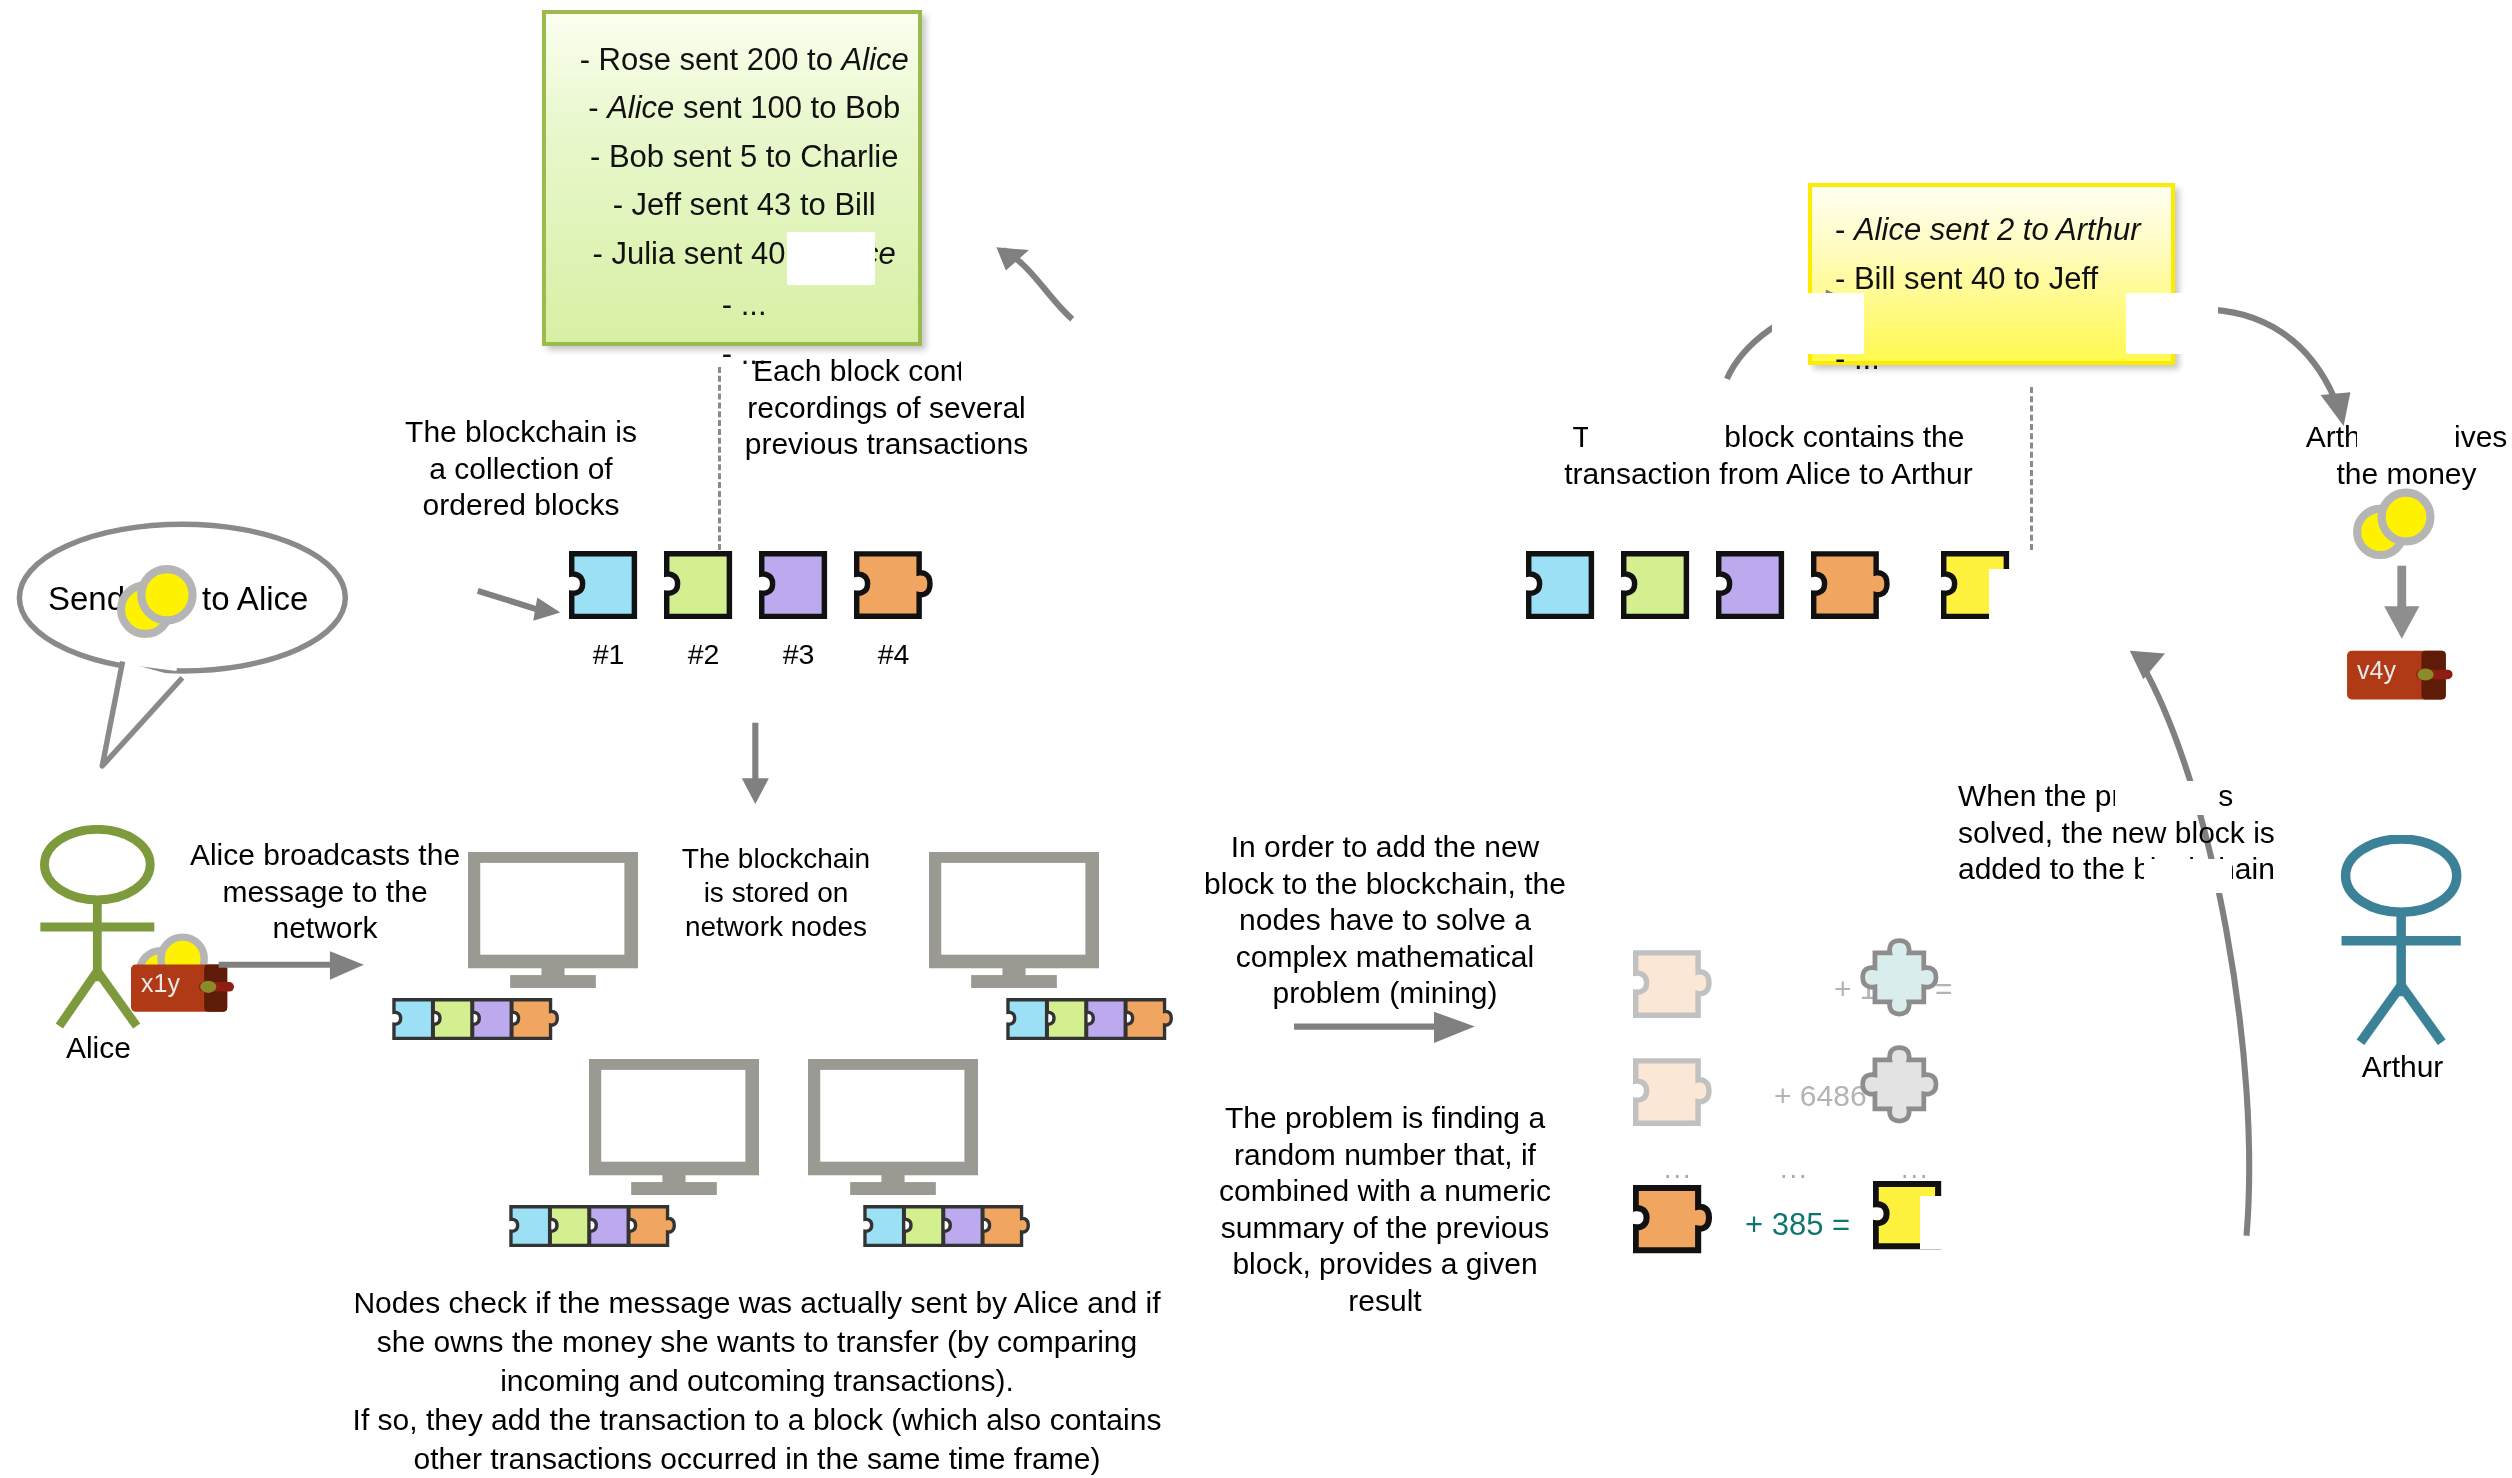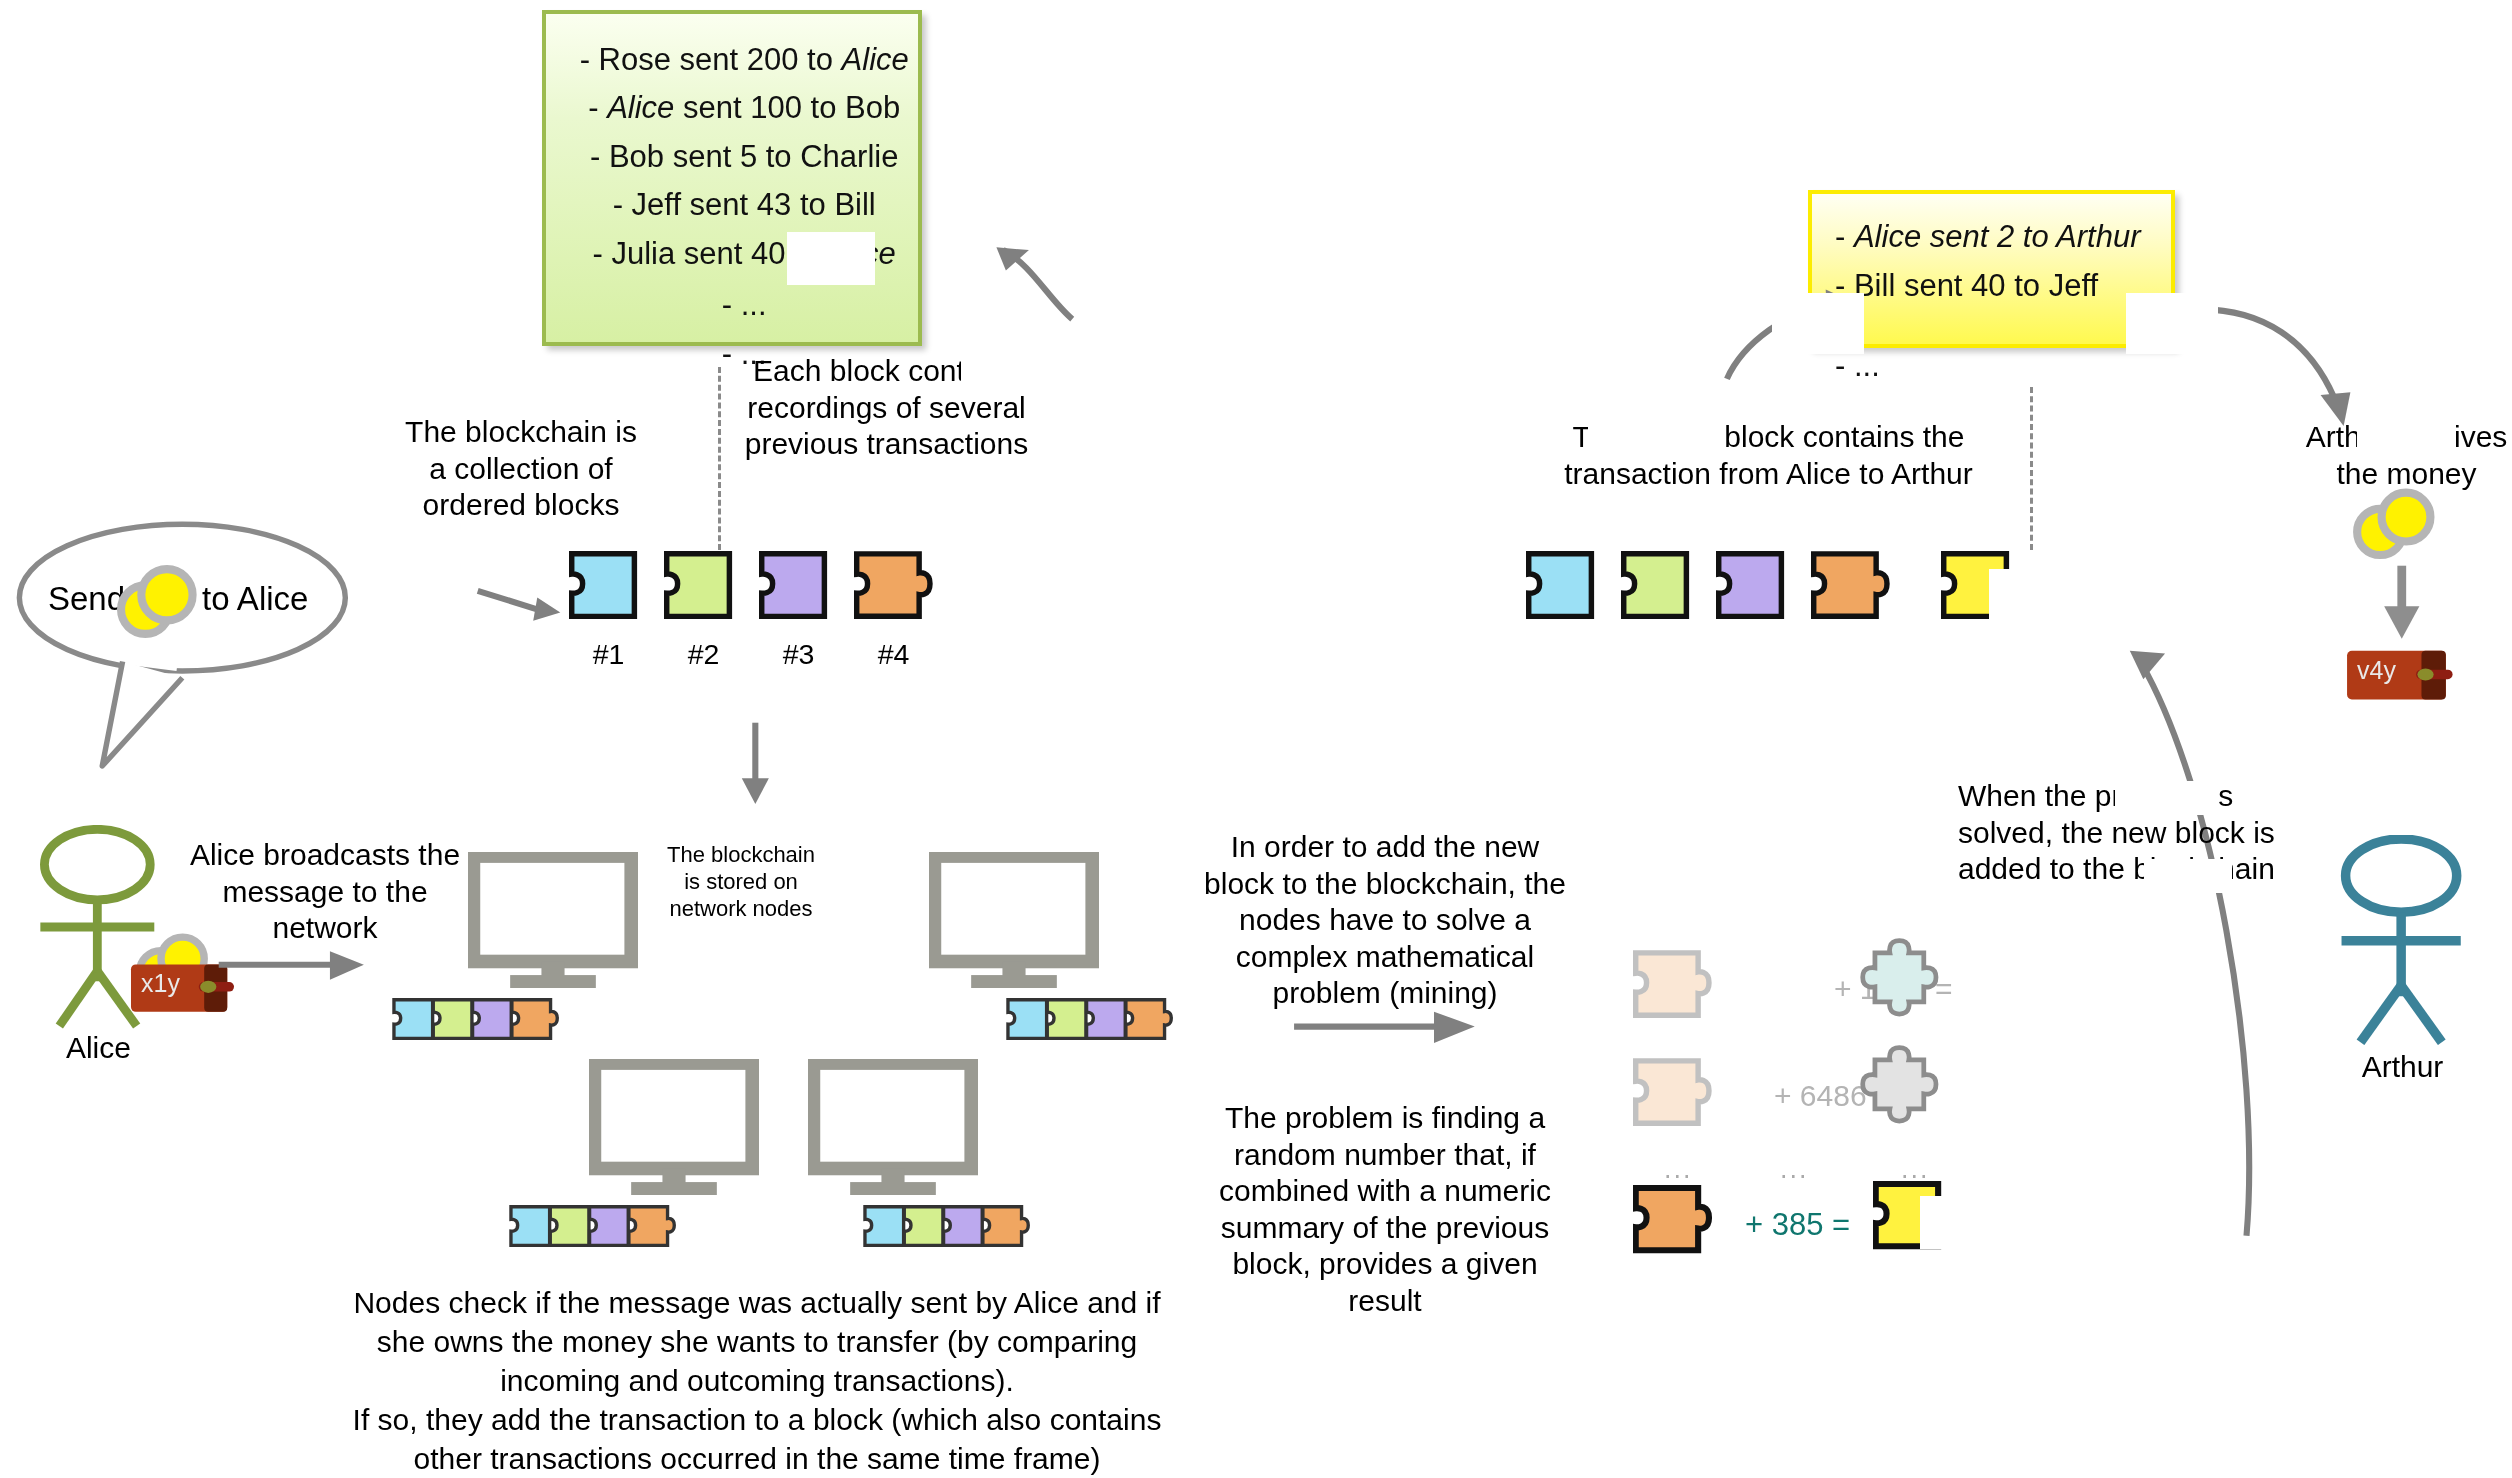--- a/index.html
+++ b/index.html
@@ -242,21 +242,21 @@
       </g>
     <g transform="translate(116,6) scale(0.62)">
         <use href="#pzFlat" fill="#BCA9EE" stroke="#333" stroke-width="8"></use>
       </g>
     <g transform="translate(174,6) scale(0.62)">
         <use href="#pzTab" fill="#F0A661" stroke="#333" stroke-width="8"></use>
       </g>
   </svg>
 </div>
 
-<div class="txt abs" style="left:629px;top:842px;width:224px;font-size:22px;">The blockchain
+<div class="txt abs" style="left:664px;top:842px;width:224px;font-size:28px;">The blockchain
 is stored on
 network nodes</div>
 
 <div class="txt abs" style="left:299px;top:1283px;width:916px;font-size:30px;line-height:1.3;">Nodes check if the message was actually sent by Alice and if
 she owns the money she wants to transfer (by comparing
 incoming and outcoming transactions).
 If so, they add the transaction to a block (which also contains
 other transactions occurred in the same time frame)</div>
 
 <div class="txt abs" style="left:1195px;top:829px;width:380px;font-size:30px;">In order to add the new
@@ -313,21 +313,21 @@
       <use href="#pzFlat" fill="#FFF23F" stroke="#111" stroke-width="9"></use>
     </svg>
 </div>
 <div class="occ" style="left:1920px;top:1196px;width:50px;height:53px;"></div>
 
 <svg class="abs" style="left:2009px;top:584px;" width="285" height="686" viewBox="0 0 420 1010">
   <path d="M350 960 C372 700, 300 300, 196 118" stroke="#808080" stroke-width="9" fill="none"></path>
   <path d="M178 98 l52 4 l-32 38 Z" fill="#808080"></path>
 </svg>
 
-<div class="note note-yellow" style="left:1808px;top:190px;width:367px;height:158px;">
+<div class="note note-yellow" style="left:1808px;top:183px;width:367px;height:182px;">
   <div style="padding:27px 0 0 23px;">
     <div class="line" style="margin-bottom:17.6px;"><span>- </span><em>Alice sent 2 to Arthur</em></div>
     <div class="line" style="margin-bottom:49px;">- Bill sent 40 to Jeff</div>
     <div class="line">- ...</div>
   </div>
 </div>
 <div class="occ" style="left:1772px;top:293px;width:92px;height:61px;"></div>
 <div class="occ" style="left:2126px;top:293px;width:92px;height:61px;"></div>
 
 <svg class="abs" style="left:1717px;top:272px;" width="143" height="115" viewBox="0 0 210 170">

